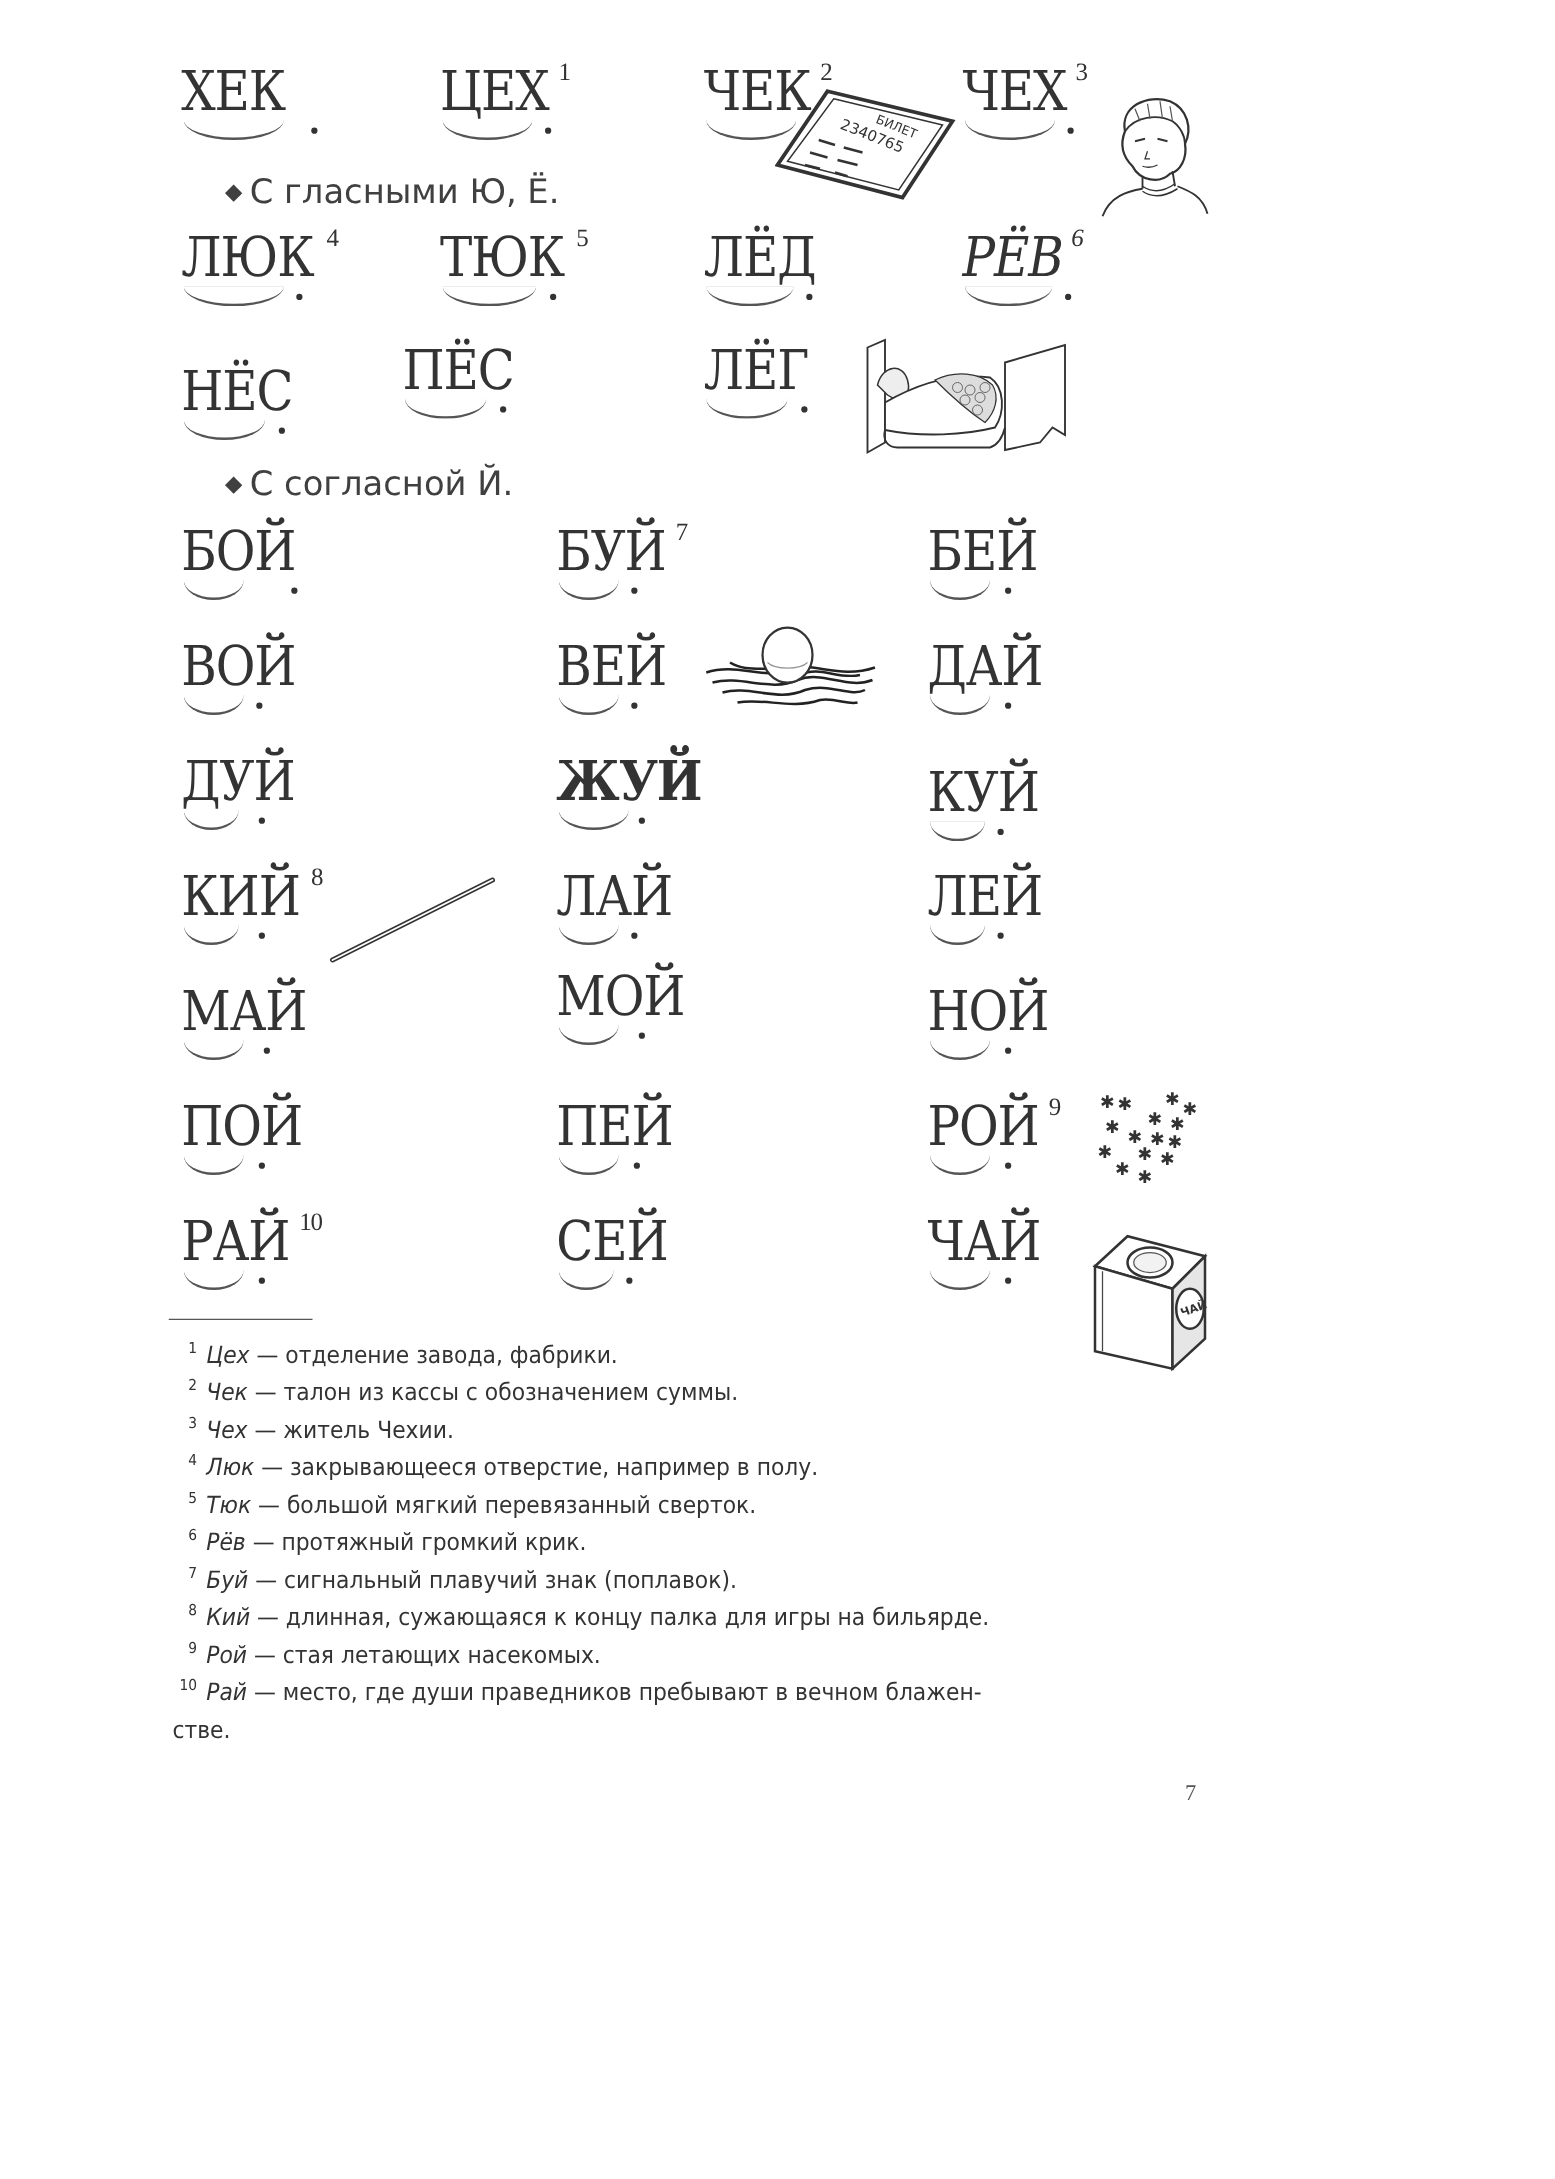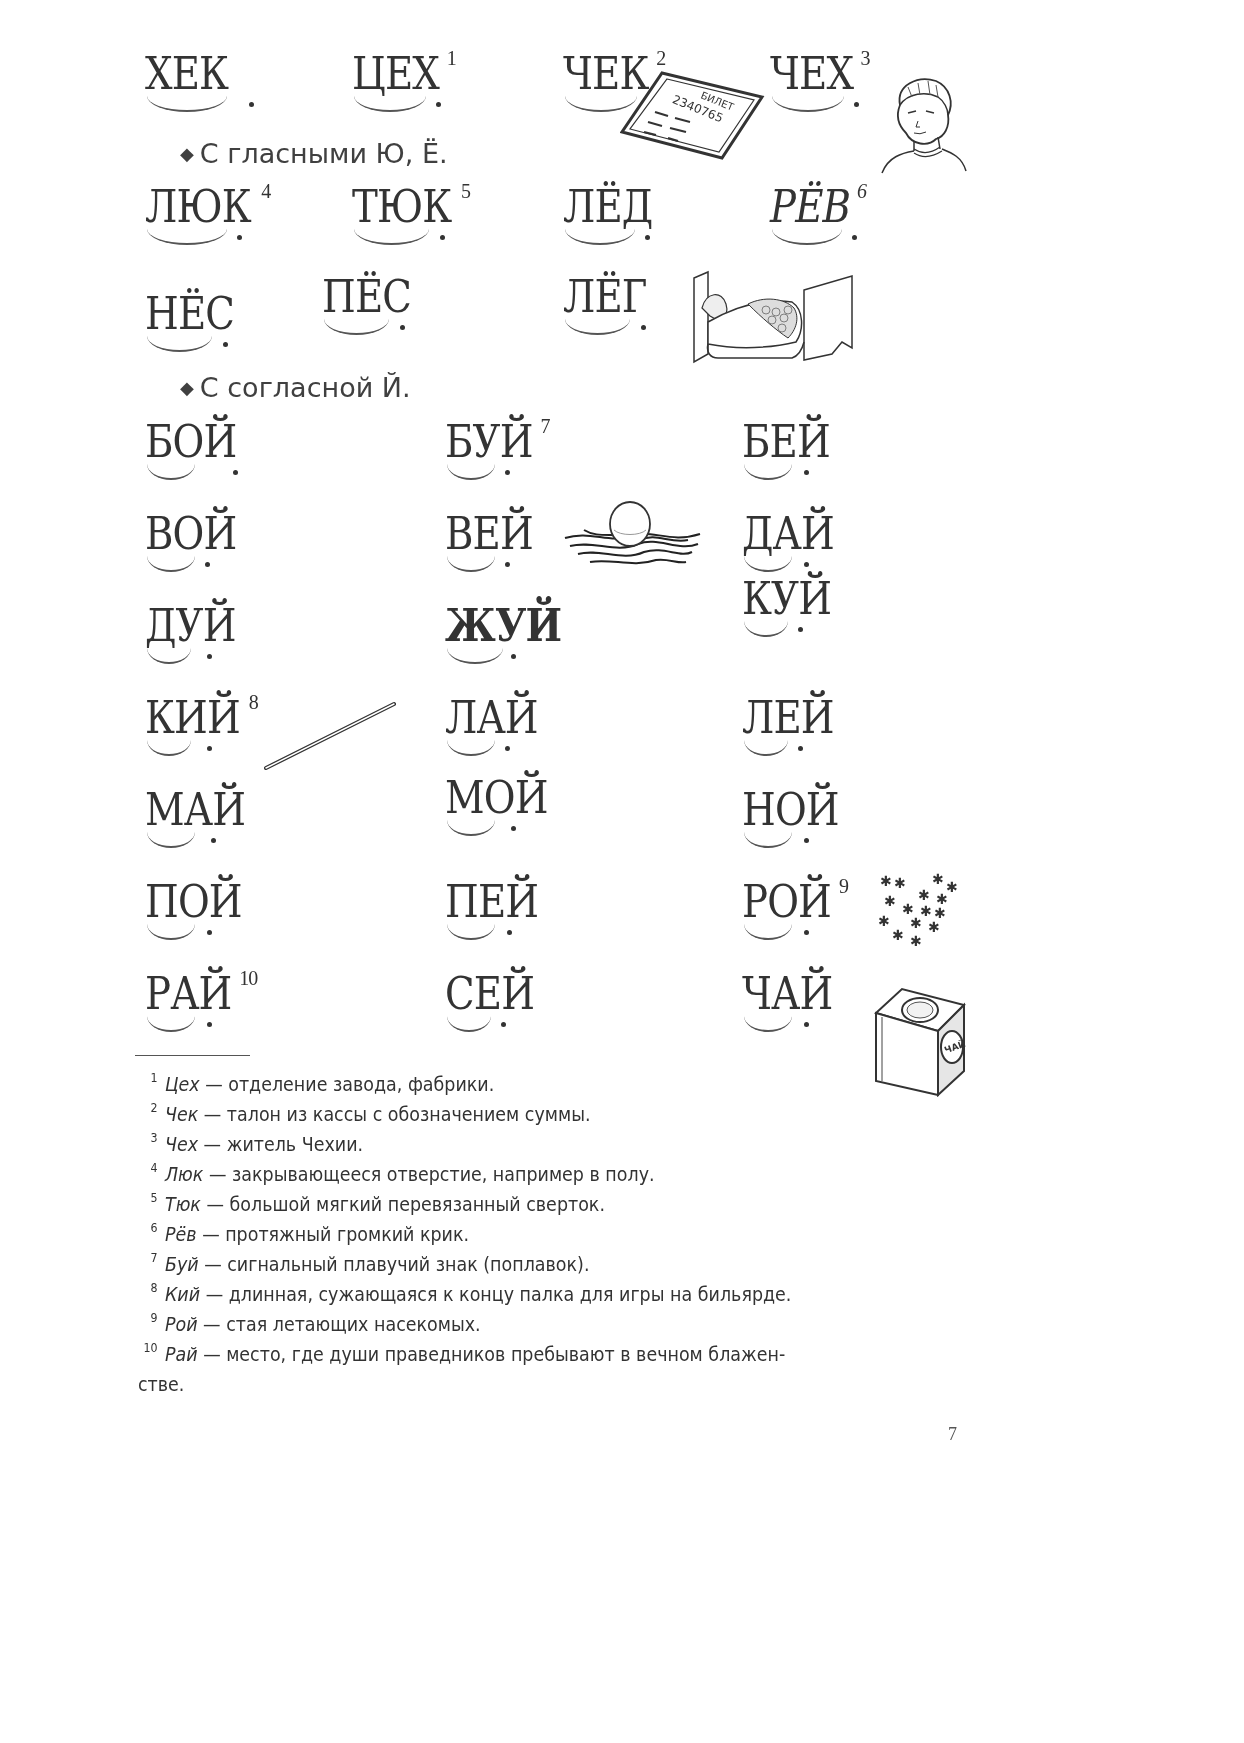--- a/index.html
+++ b/index.html
@@ -219,21 +219,21 @@
   </svg>
 
   <div class="word" style="left:145px; top:604px;">
     <span class="txt">ДУЙ</span><sup></sup>
     <span class="arc" style="width:44px;"></span><span class="dot" style="left:62px;"></span>
   </div>
   <div class="word" style="left:445px; top:604px;font-weight:bold;">
     <span class="txt">ЖУЙ</span><sup></sup>
     <span class="arc" style="width:56px;"></span><span class="dot" style="left:66px;"></span>
   </div>
-  <div class="word" style="left:742px; top:577px;">
+  <div class="word" style="left:742px; top:613px;">
     <span class="txt">КУЙ</span><sup></sup>
     <span class="arc" style="width:44px;"></span><span class="dot" style="left:56px;"></span>
   </div>
 
   <div class="word" style="left:145px; top:696px;">
     <span class="txt">КИЙ</span><sup>8</sup>
     <span class="arc" style="width:44px;"></span><span class="dot" style="left:62px;"></span>
   </div>
   <div class="word" style="left:445px; top:696px;">
     <span class="txt">ЛАЙ</span><sup></sup>

